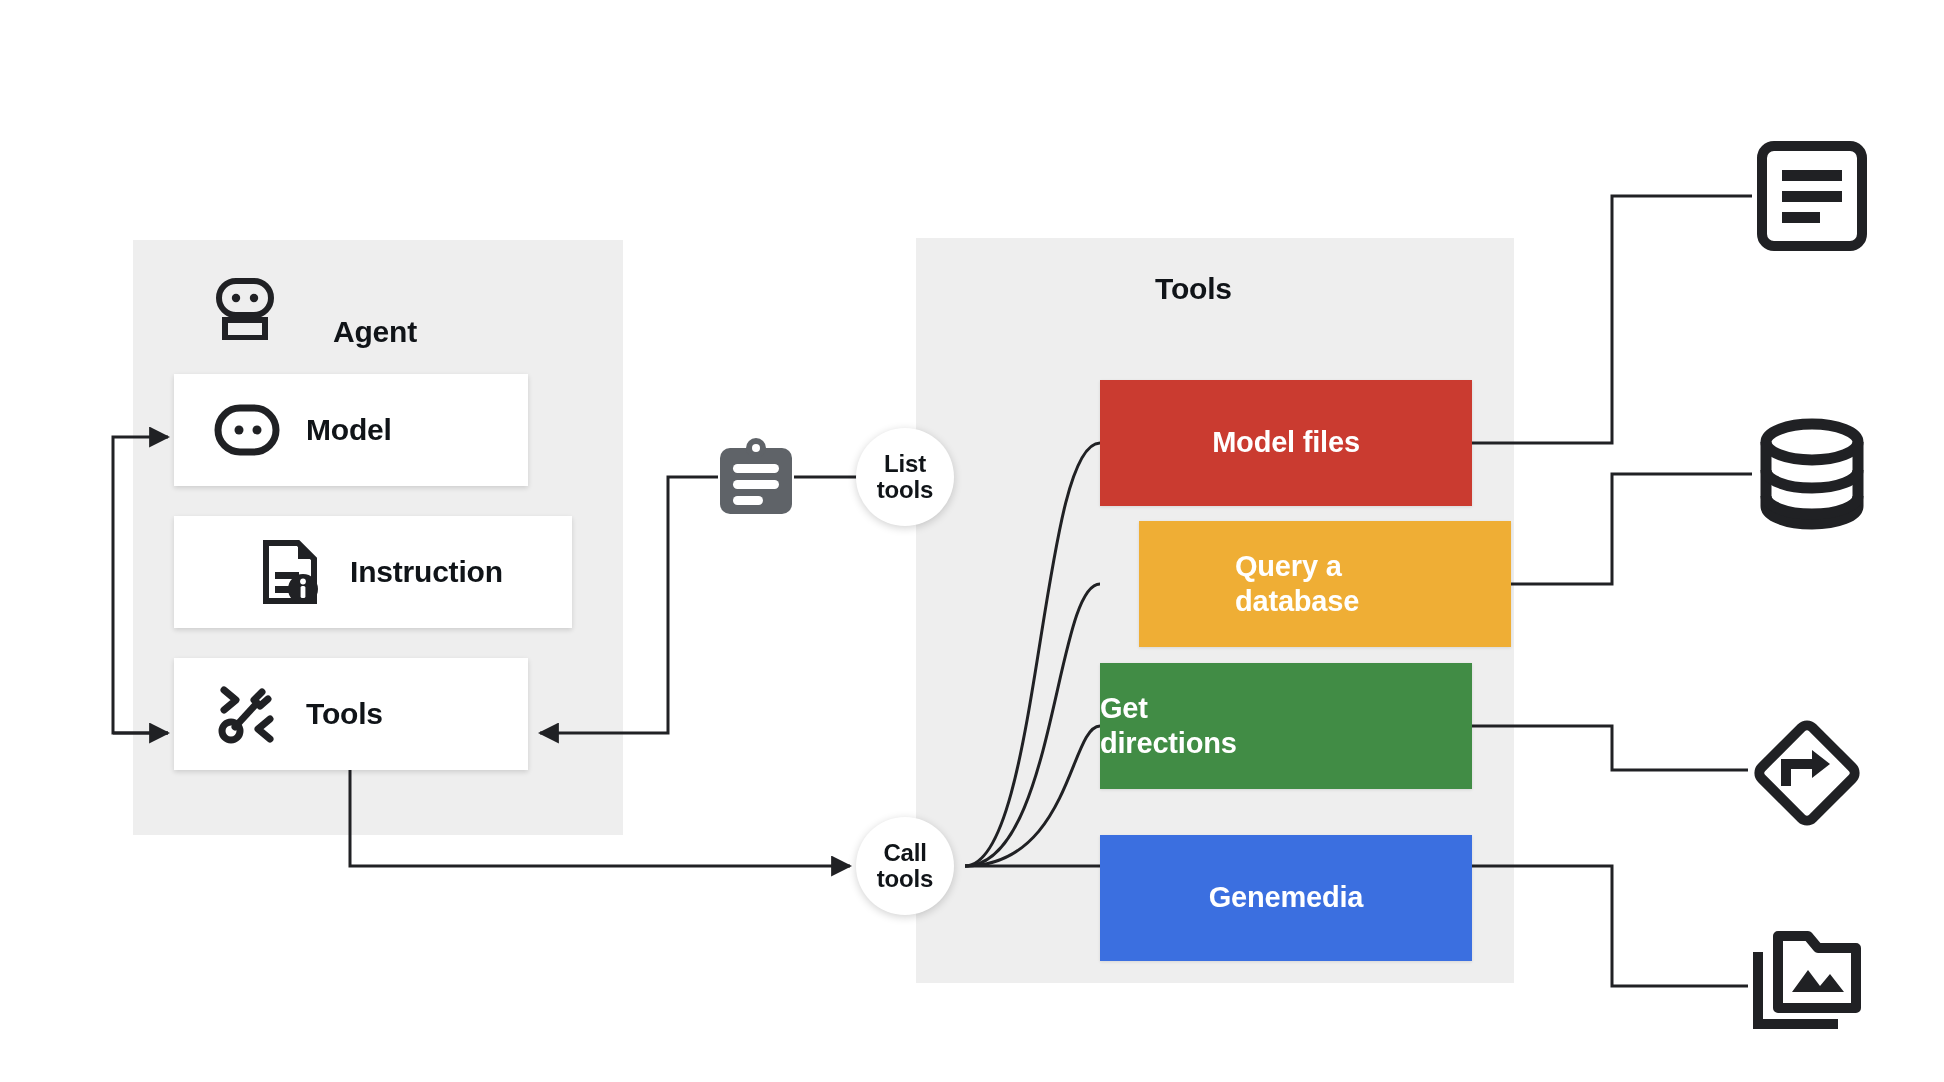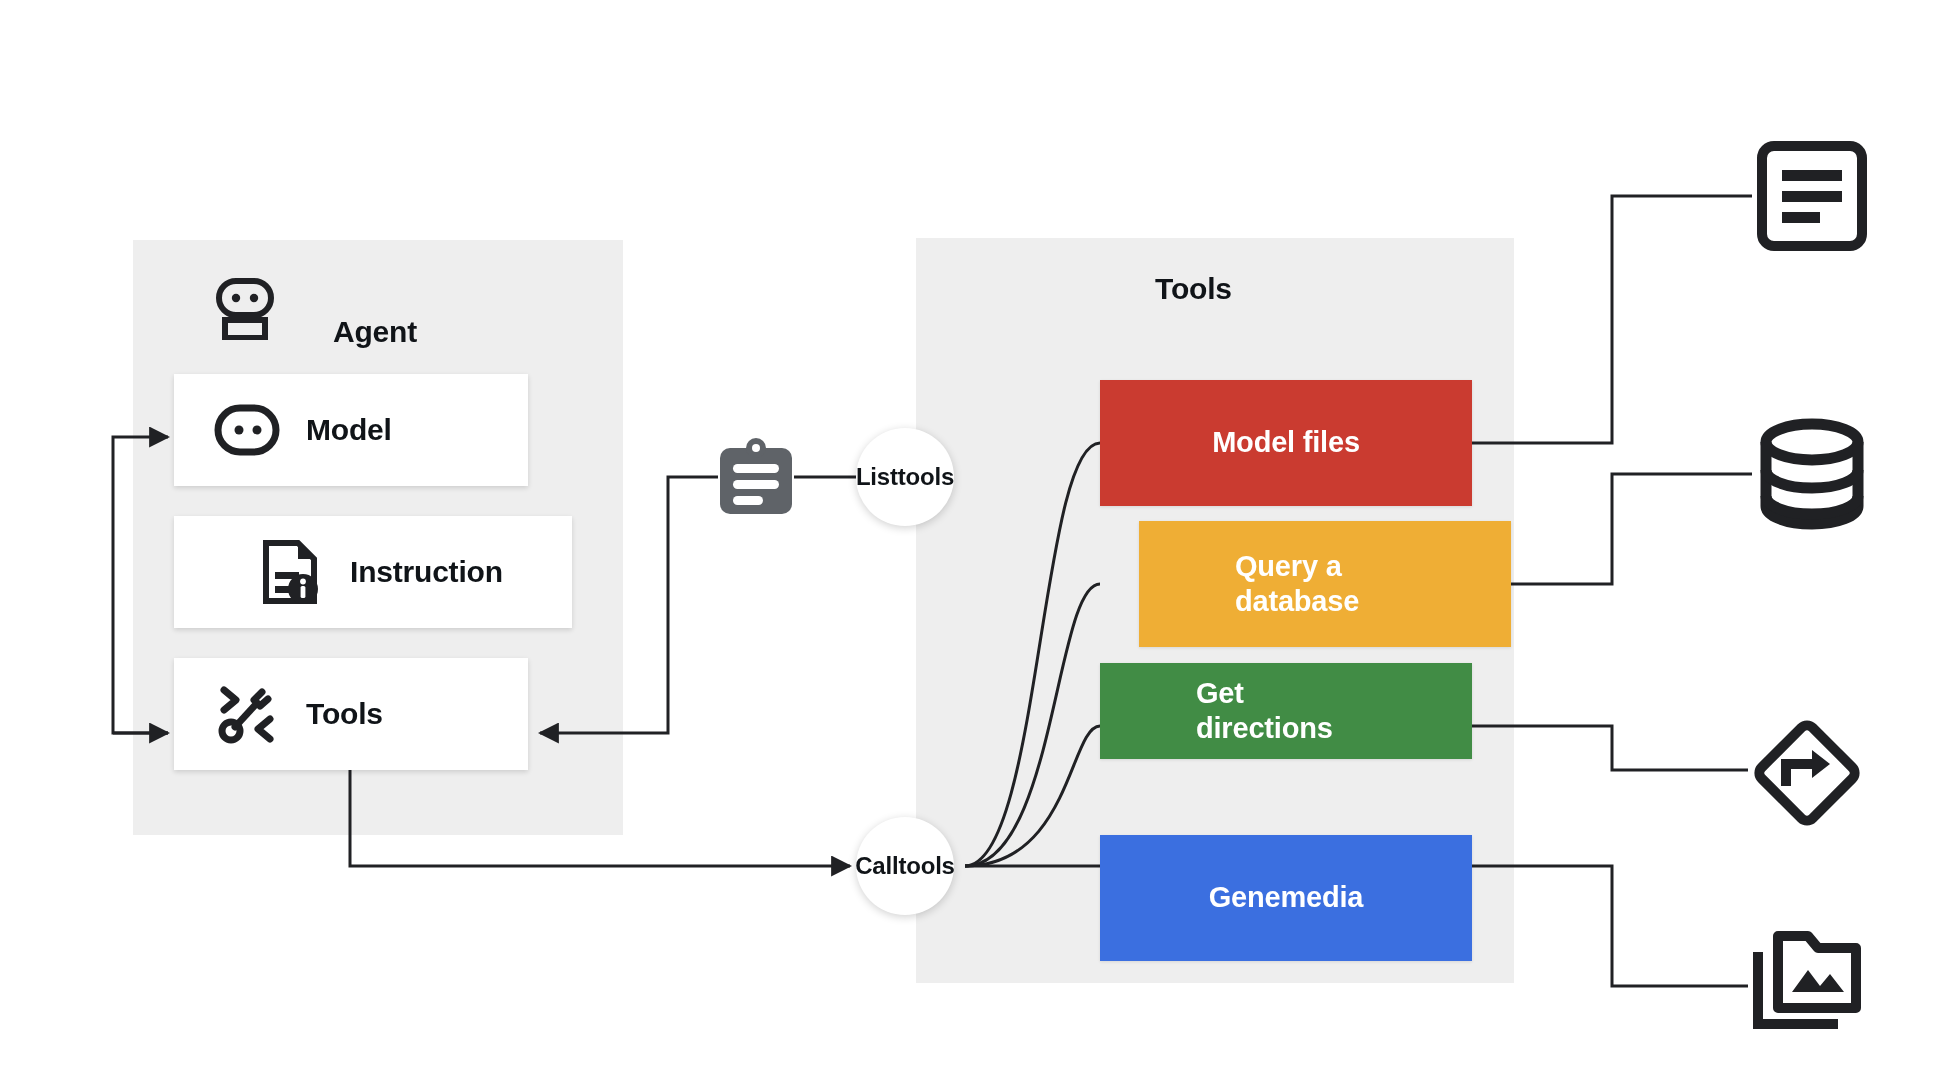--- a/index.html
+++ b/index.html
@@ -93,21 +93,21 @@
   }
 
   
   .hub {
     position: absolute;
     width: 98px; height: 98px;
     border-radius: 50%;
     background: #ffffff;
     box-shadow: 0 2px 8px rgba(0,0,0,0.18);
     display: flex;
-    flex-direction: row;
+    flex-direction: column;
     align-items: center;
     justify-content: center;
     text-align: center;
     line-height: 1.08;
   }
   .hub span {
     font-size: 24px;
     font-weight: 700;
     color: #101418;
     letter-spacing: -0.2px;
@@ -127,21 +127,21 @@
   }
   .tool-box .tlabel {
     font-size: 29px;
     font-weight: 700;
     color: #ffffff;
     letter-spacing: -0.2px;
     line-height: 1.22;
   }
   #tool-read  { top: 380px; height: 126px; justify-content: center; }
   #tool-query { top: 521px; height: 126px; padding-left: 96px; box-sizing: border-box; margin-left: 39px; }
-  #tool-dir   { top: 663px; height: 96px; padding-left: 96px; box-sizing: border-box; }
+  #tool-dir   { top: 663px; height: 126px; box-sizing: border-box; }
   #tool-media { top: 835px; height: 126px; justify-content: center; }
 
   
   .endpoint {
     position: absolute;
     width: 112px; height: 112px;
   }
   #ep-doc      { left: 1756px; top: 140px; }
   #ep-database { left: 1756px; top: 418px; }
   #ep-dir      { left: 1748px; top: 714px; }

